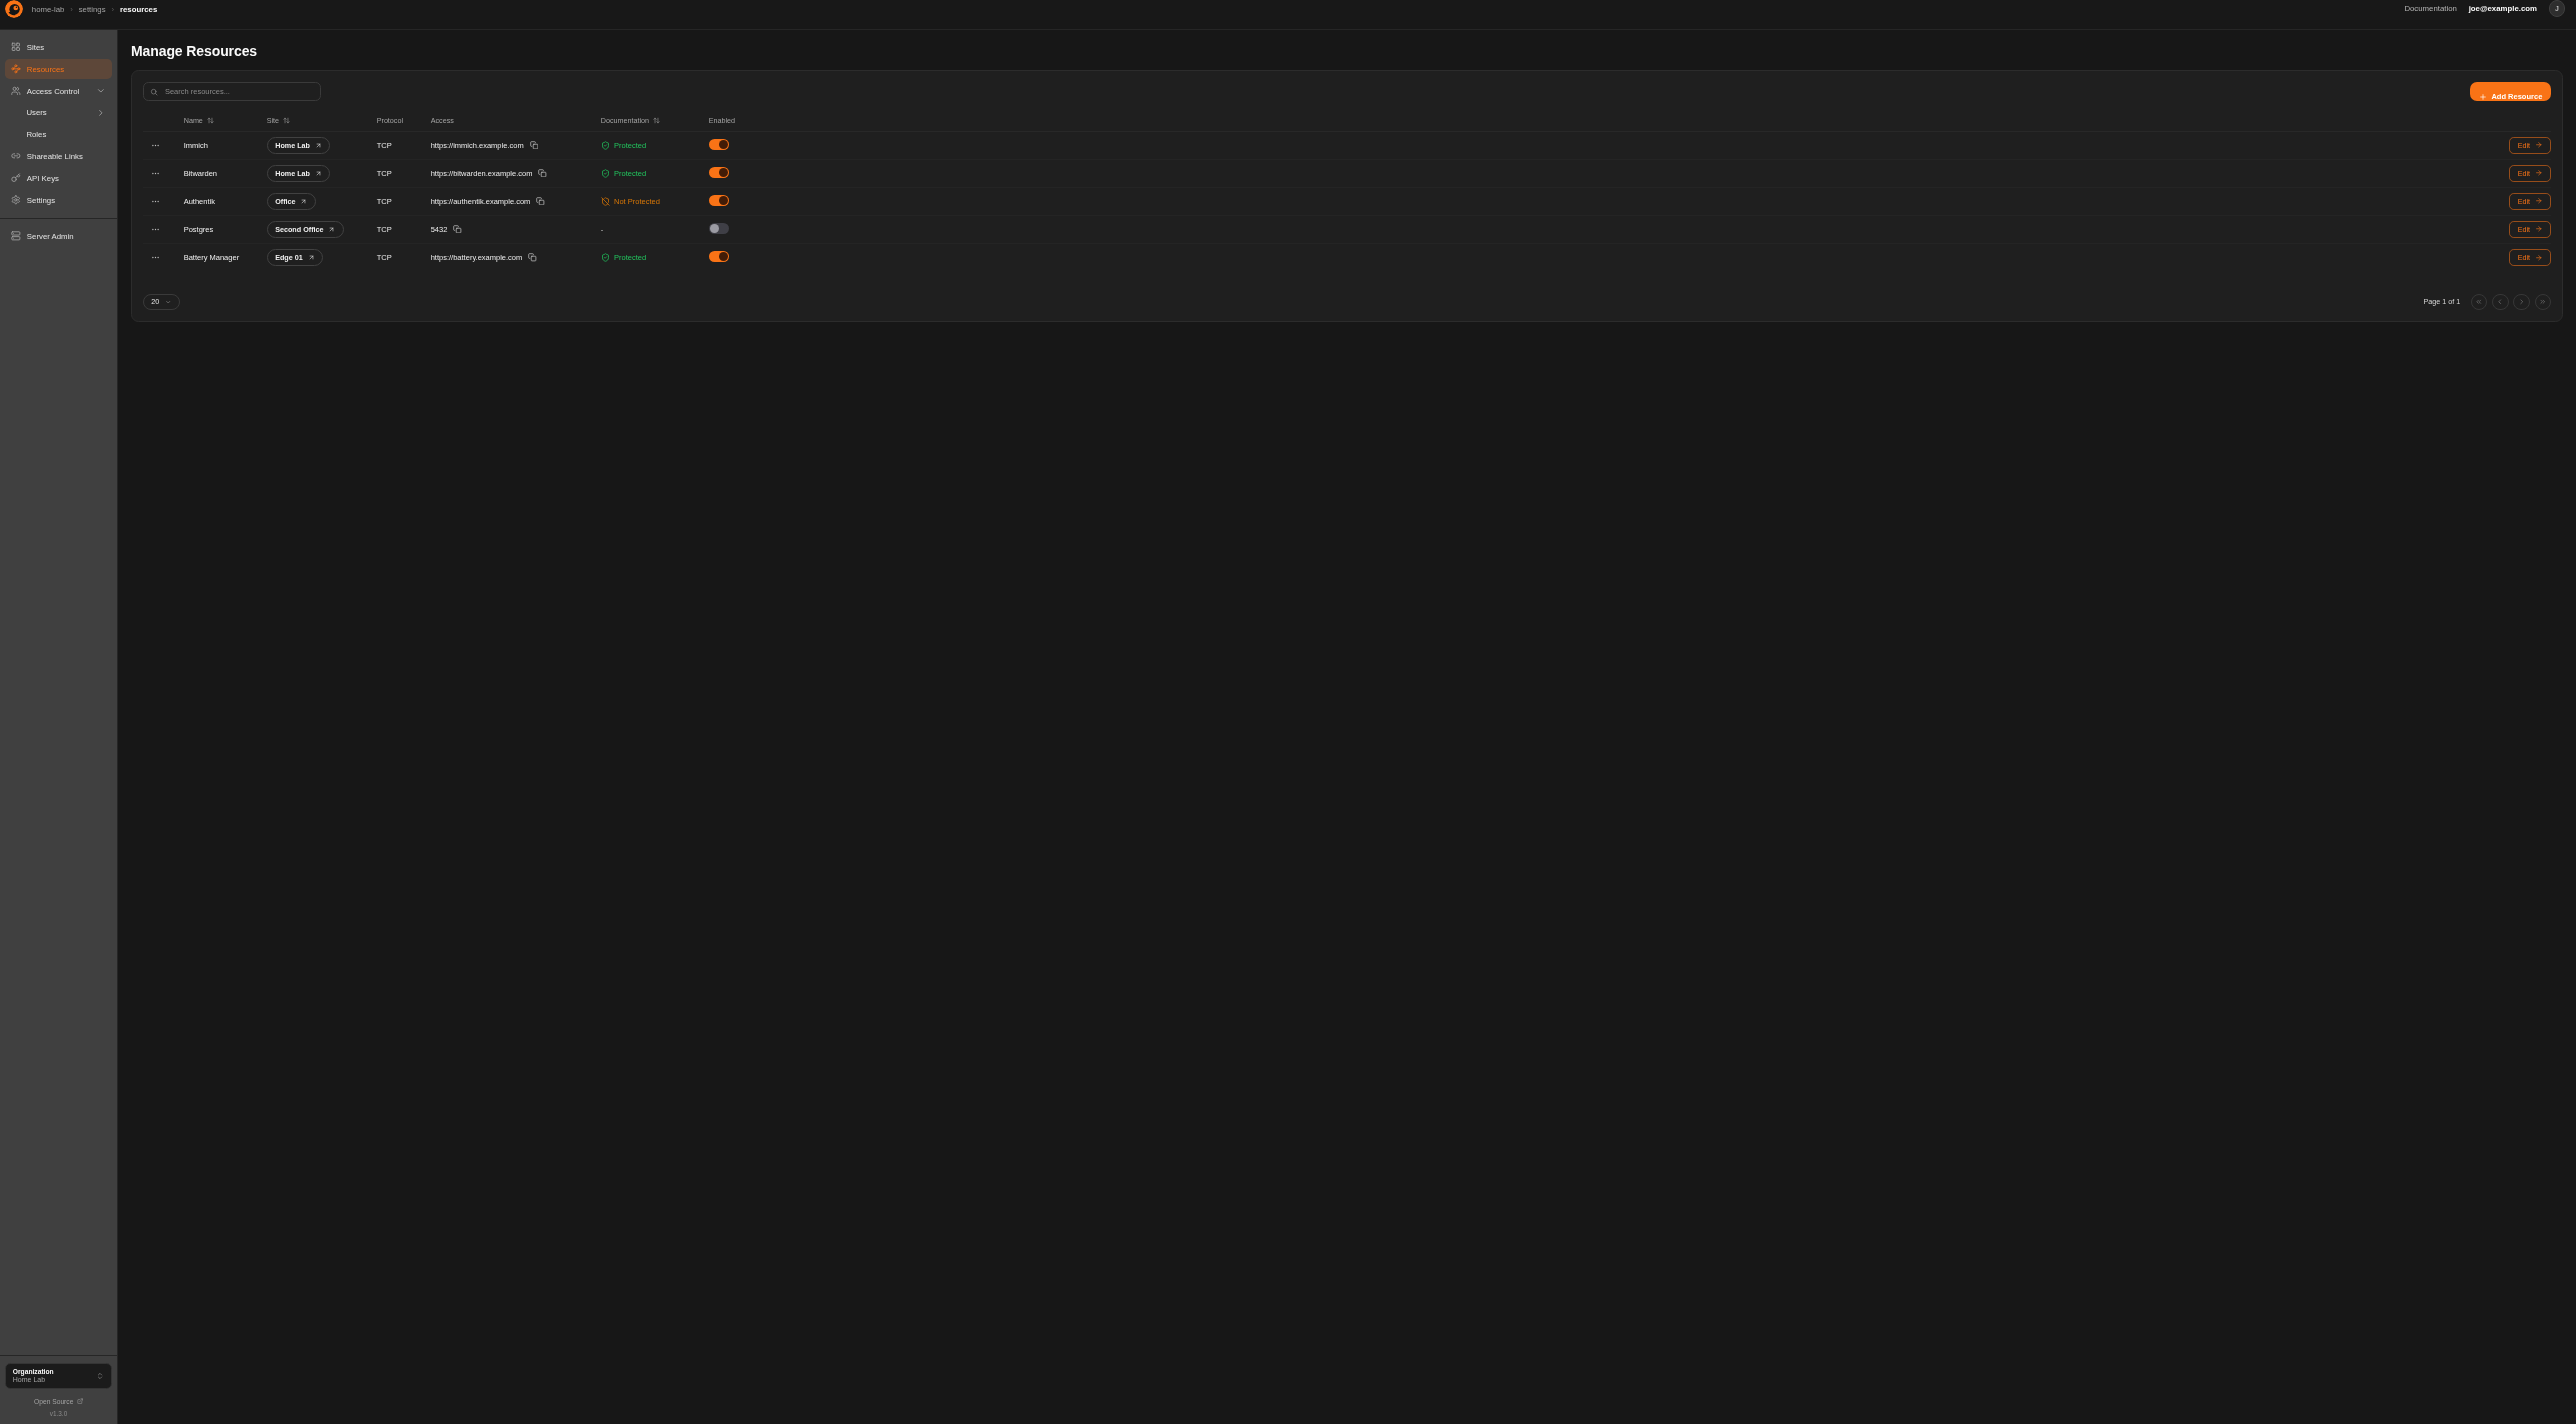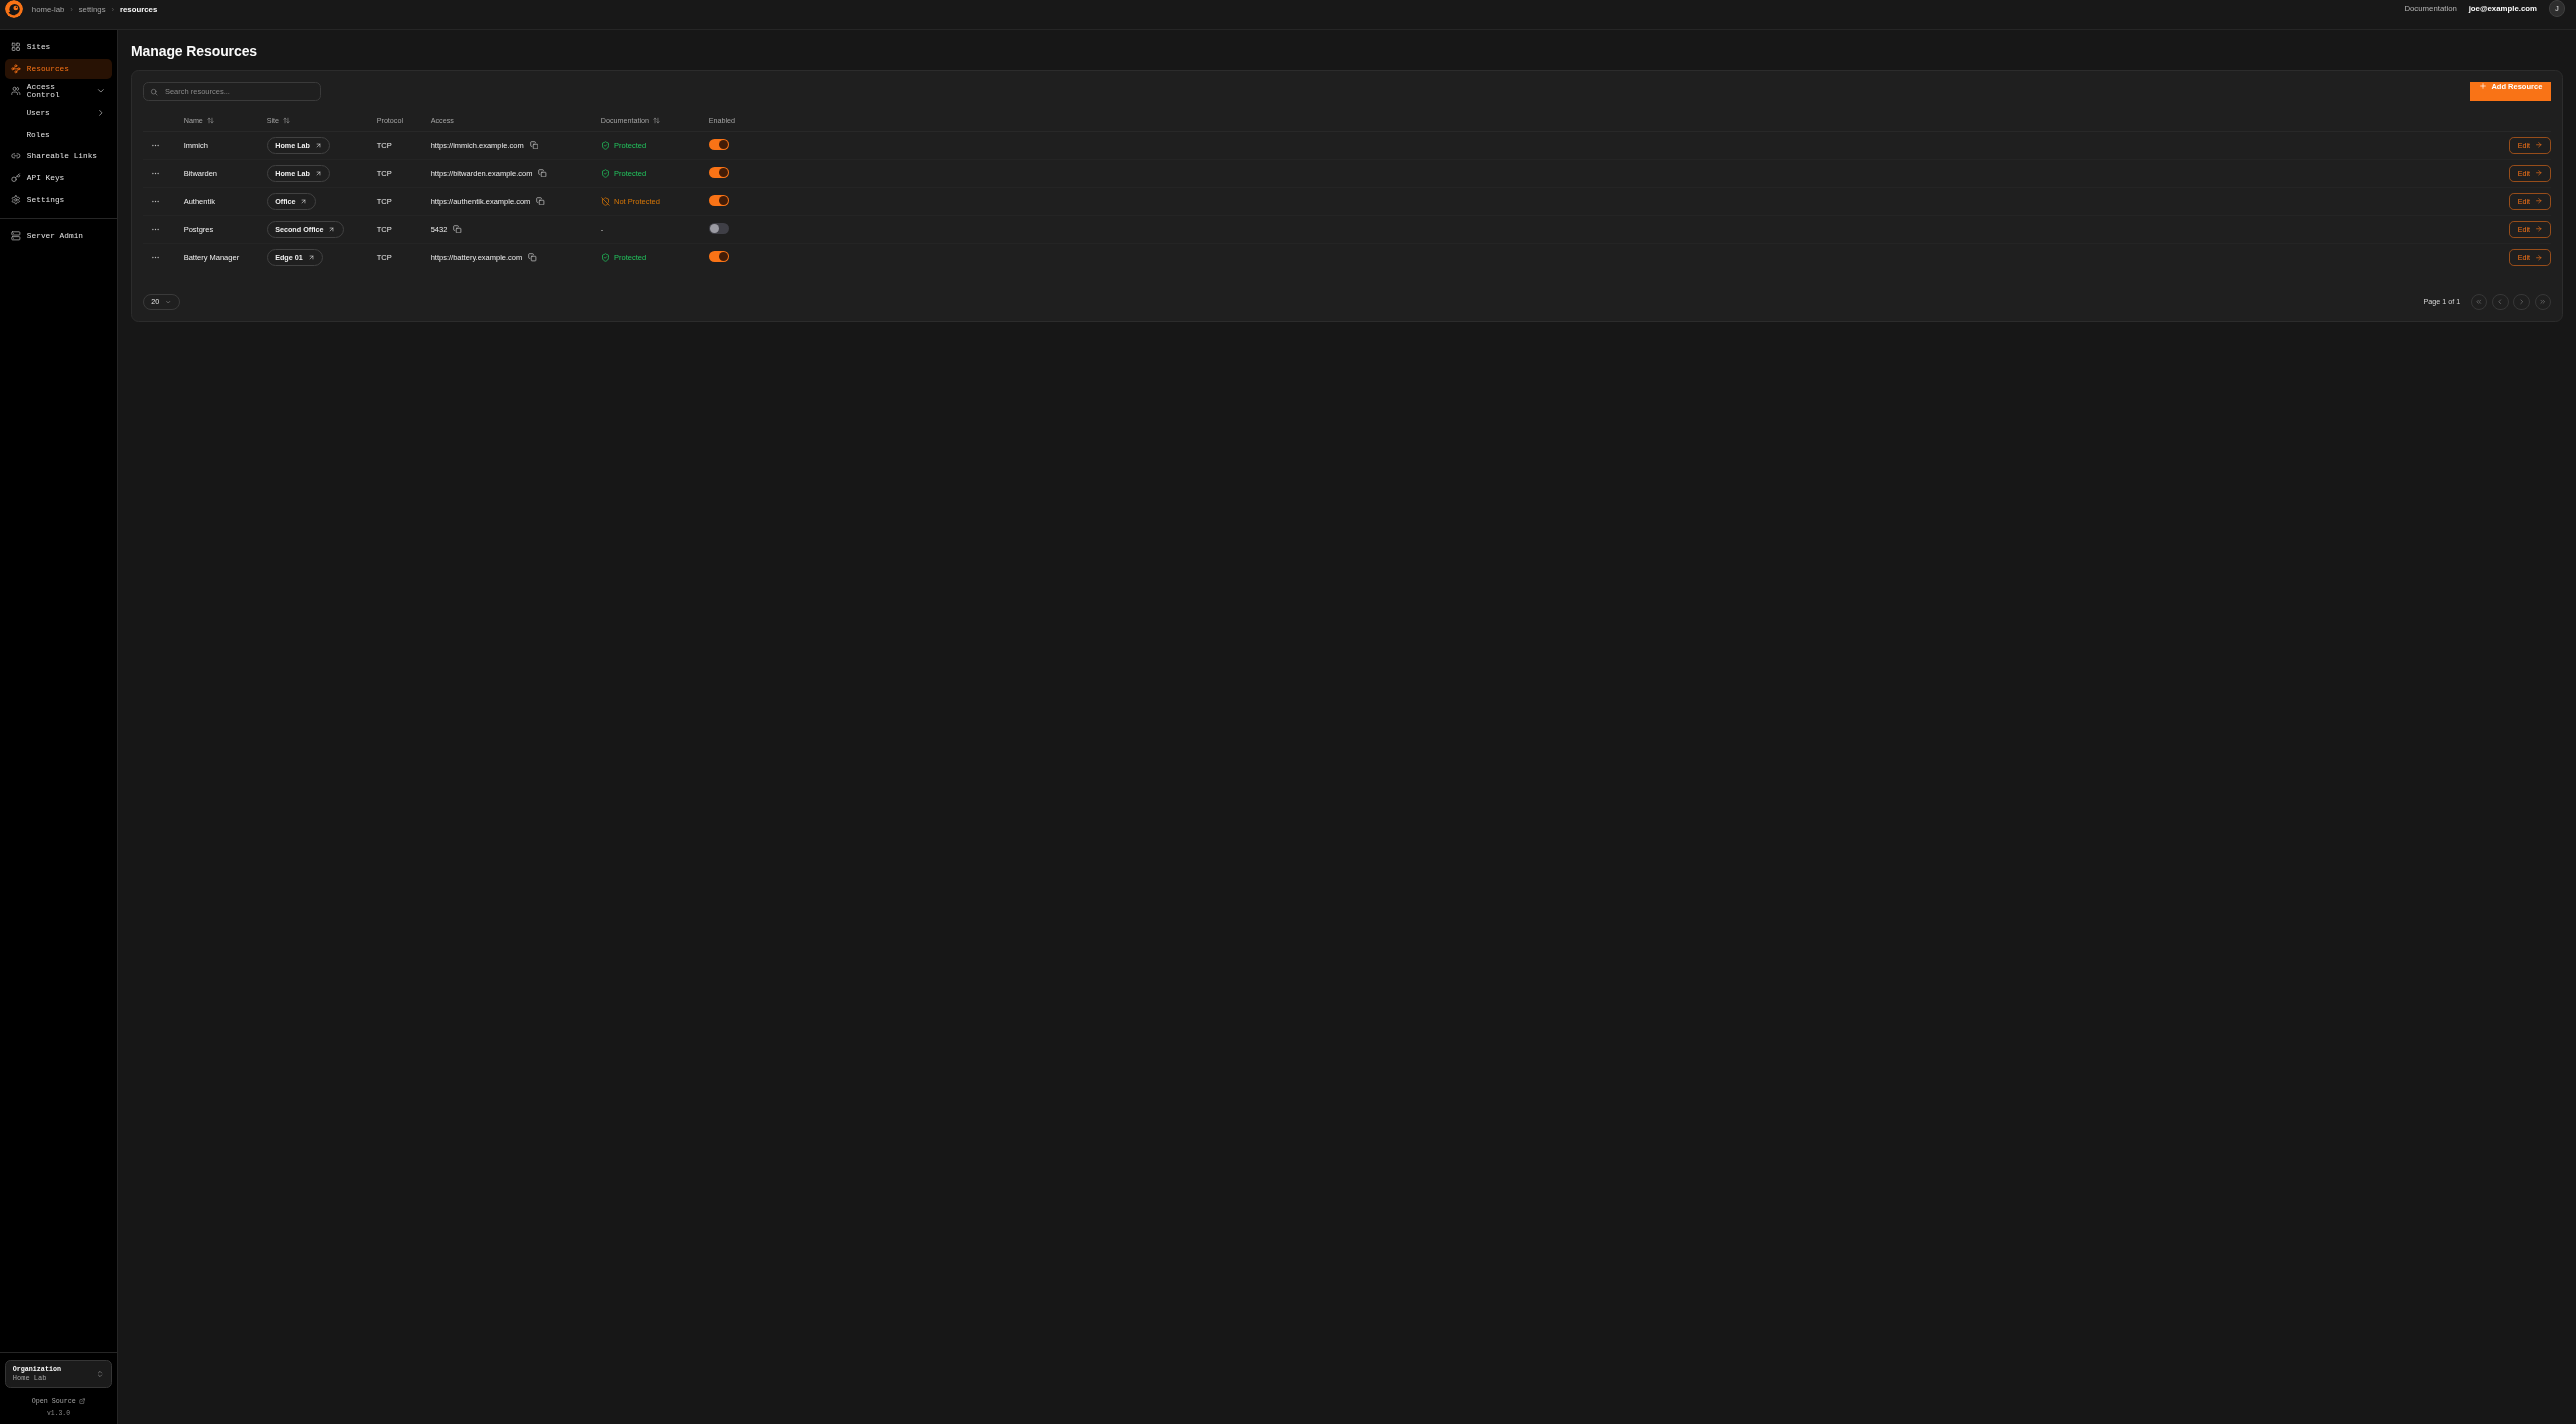--- a/index.html
+++ b/index.html
@@ -45,24 +45,23 @@
   .user-email{color:#fafafa;font-size:7.8px;font-weight:700}
   .avatar{width:16.6px;height:16.6px;border-radius:50%;background:#2e2e2e;border:0.5px solid #3f3f3f;color:#e8e8e8;
     font-size:7px;display:flex;align-items:center;justify-content:center;cursor:pointer}
 
   
   .shell{flex:1;display:flex;min-height:0}
 
   
   .sidebar{
     flex:0 0 118px;width:118px;
-    background:#000000;border-right:0.5px solid var(--border-soft);
+    background:#404040;border-right:0.5px solid var(--border-soft);
     display:flex;flex-direction:column;
     padding:7.5px 5.4px 6.4px;
-    font-family:Liberation Mono, monospace;
   }
   .nav{display:flex;flex-direction:column;gap:1.6px}
   .nav-item{
     display:flex;align-items:center;gap:5.9px;height:20.4px;padding:0 5.9px;border-radius:4.8px;
     font-size:7.8px;color:#e3e3e3;cursor:pointer;
   }
   .nav-item .icon{width:9.7px;height:9.7px;color:#a8a8a8}
   .nav-item.active{background:rgba(249,115,22,.16);color:var(--accent)}
   .nav-item.active .icon{color:var(--accent)}
   .nav-sub{padding-left:21px;height:20px}
@@ -86,21 +85,21 @@
   .page-title{margin:0;font-size:14px;font-weight:700;letter-spacing:-0.1px;color:#fafafa}
   .page-subtitle{margin:3.8px 0 0;font-size:7.8px;color:var(--muted)}
 
   .card{margin-top:11.8px;background:var(--panel);border:0.5px solid var(--border);border-radius:7.5px;padding:10.7px}
 
   .toolbar{display:flex;align-items:center;justify-content:space-between}
   .search{display:flex;align-items:center;gap:4.8px;width:178px;height:19.3px;border:0.5px solid #3a3a3a;border-radius:5.4px;padding:0 6.4px;background:transparent}
   .search .icon{width:8px;height:8px;color:#8a8a8a}
   .search input{flex:1;min-width:0;background:transparent;border:none;outline:none;color:#e8e8e8;font-size:7.5px;font-family:inherit}
   .search input::placeholder{color:#8a8a8a}
-  .add-btn{display:inline-flex;align-items:flex-start;gap:4.8px;height:19.3px;padding:0 9px;border:none;border-radius:0;
+  .add-btn{display:inline-flex;align-items:flex-end;gap:4.8px;height:19.3px;padding:0 9px;border:none;border-radius:7px;
     background:var(--accent);color:#fff;font-size:7.5px;font-weight:600;cursor:pointer}
   .add-btn .icon{width:8px;height:8px}
 
   
   .thead,.trow{display:grid;grid-template-columns:41px 83px 110px 54px 170px 108px 72px 1fr;align-items:center}
   .thead{margin-top:10px;height:20.4px;color:#a3a3a3;font-size:7.2px;border-bottom:0.5px solid #282828}
   .th{display:flex;align-items:center;gap:3.8px}
   .th.sortable{cursor:pointer}
   .sort-icon{width:7px;height:7px}
   .trow{height:28px;border-bottom:0.5px solid #242424;font-size:7.5px;color:#ececec}

